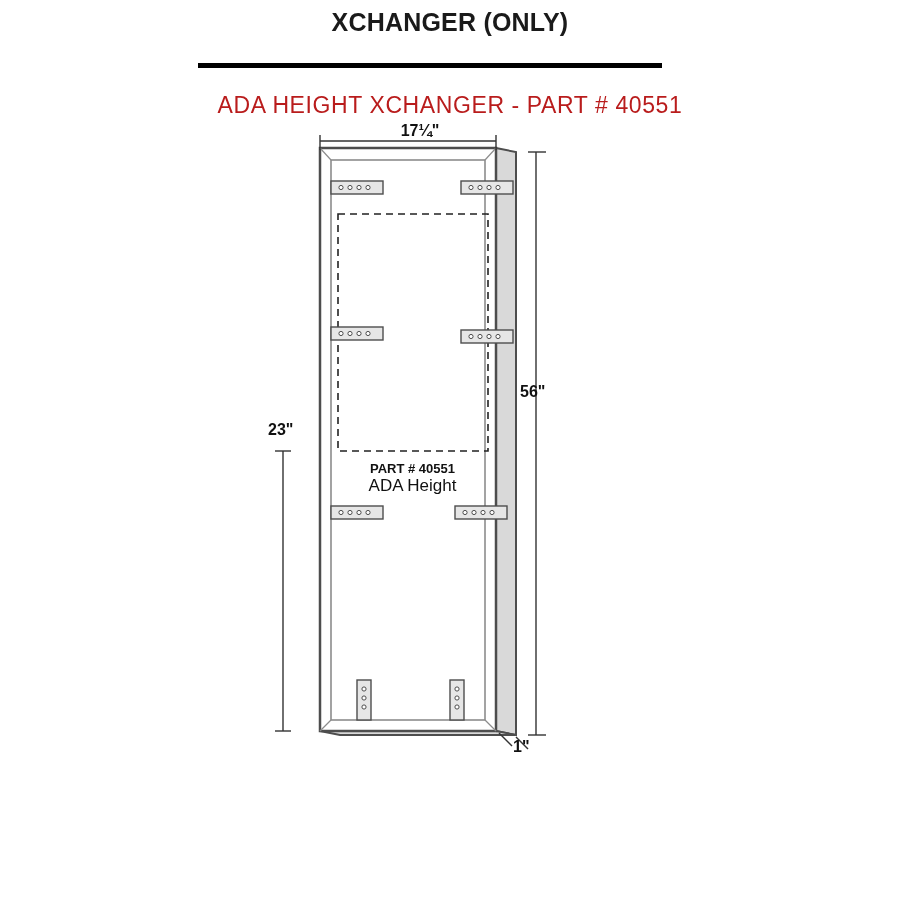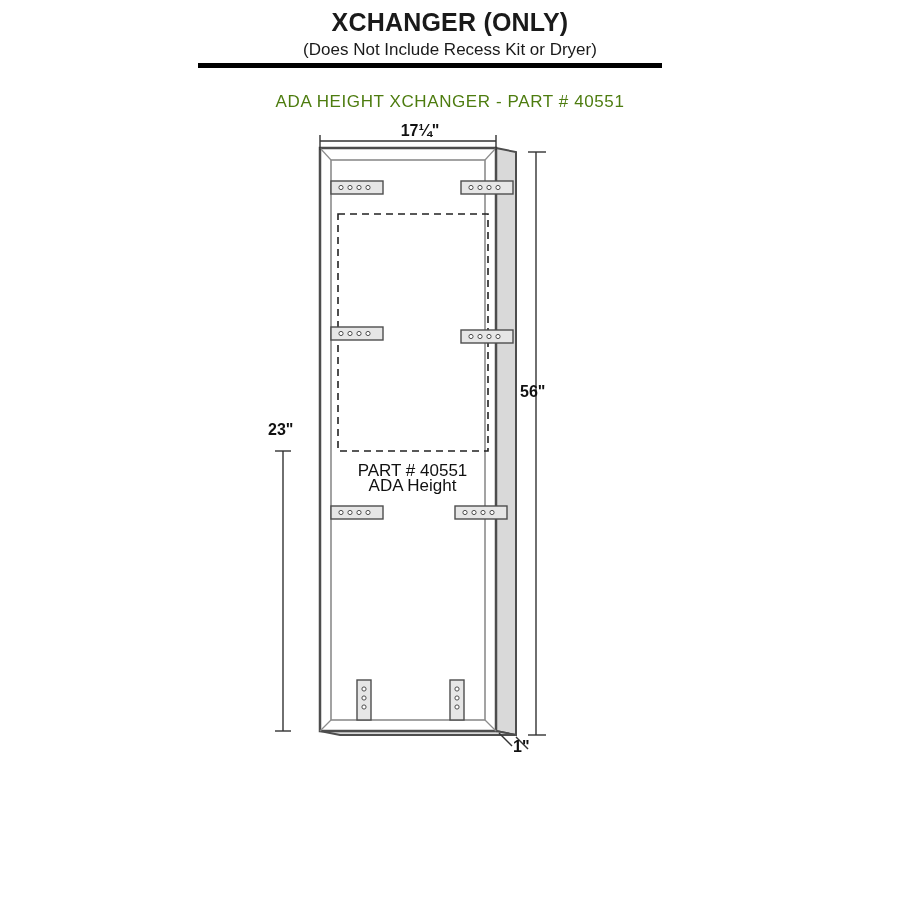--- a/index.html
+++ b/index.html
@@ -44,23 +44,23 @@
     width: 464px;
     height: 5px;
     background: #000000;
   }
   .part-caption {
     position: absolute;
     left: 0;
     top: 92px;
     width: 900px;
     text-align: center;
-    font-size: 17px;
+    font-size: 23px;
     letter-spacing: 0.6px;
-    color: #4d7c0f;
+    color: #b91c1c;
   }
 
   
   #drawing {
     position: absolute;
     left: 0;
     top: 0;
     width: 900px;
     height: 900px;
   }
@@ -95,37 +95,37 @@
     left: 513px;
     top: 738px;
     font-size: 16px;
     font-weight: bold;
   }
   .lbl-inner1 {
     left: 325px;
     top: 461px;
     width: 175px;
     text-align: center;
-    font-size: 17px;
+    font-size: 13px;
+    font-weight: bold;
   }
   .lbl-inner2 {
     left: 325px;
     top: 476px;
     width: 175px;
     text-align: center;
     font-size: 17px;
   }
 </style>
 </head>
 <body>
 
 <div id="page">
 
   <div class="title-main">XCHANGER (ONLY)</div>
-  <div class="title-sub">(Does Not Include Recess Kit or Dryer)</div>
   <div class="title-rule"></div>
   <div class="part-caption">ADA HEIGHT XCHANGER -  PART # 40551</div>
 
   <svg id="drawing" viewBox="0 0 900 900">
 
     <polygon points="496,148 516,152 516,735 496,731" fill="#d9d9d9" stroke="#4d4d4d" stroke-width="2"></polygon>
 
     <polygon points="320,731 496,731 516,735 340,735" fill="#d9d9d9" stroke="#4d4d4d" stroke-width="2"></polygon>
 
     <rect x="320" y="148" width="176" height="583" fill="#ffffff" stroke="#4d4d4d" stroke-width="2.5"></rect>

